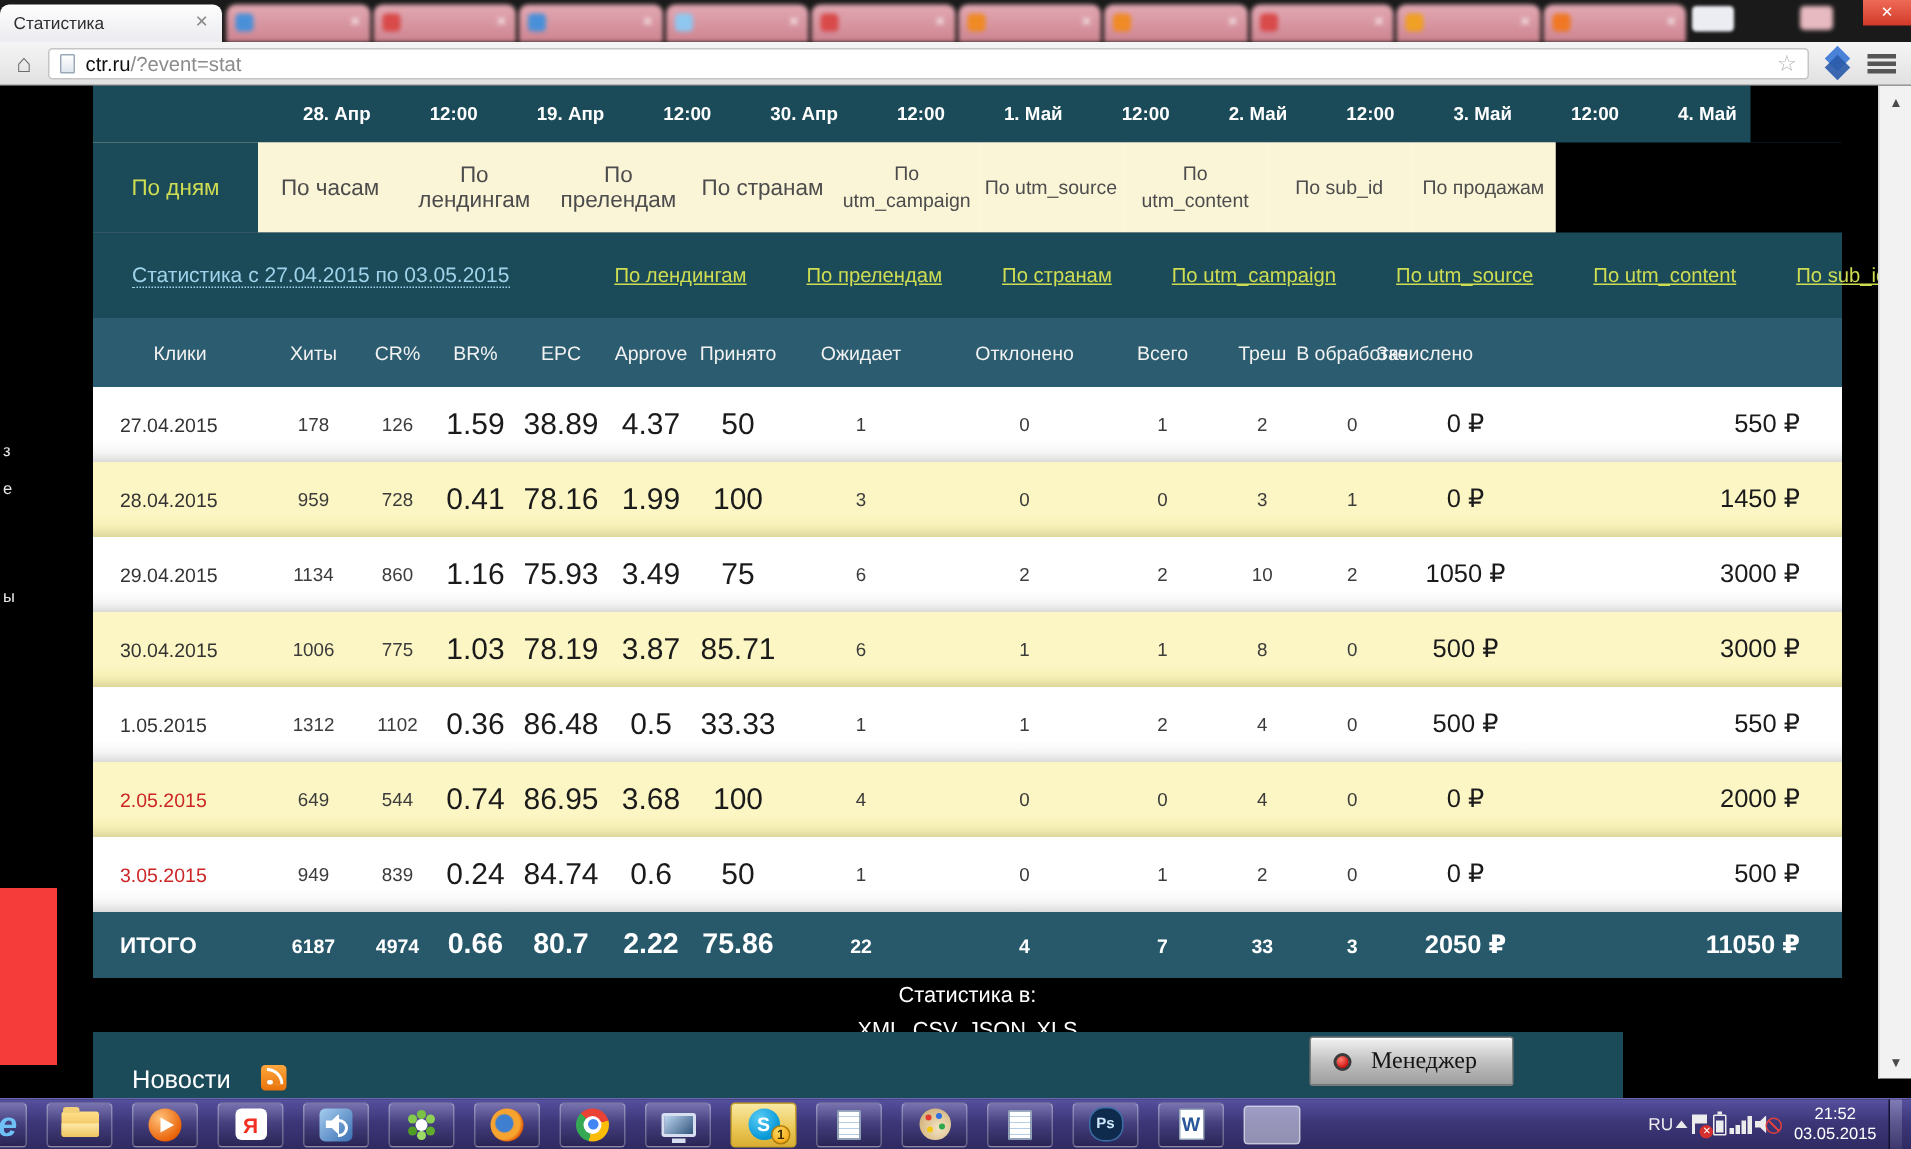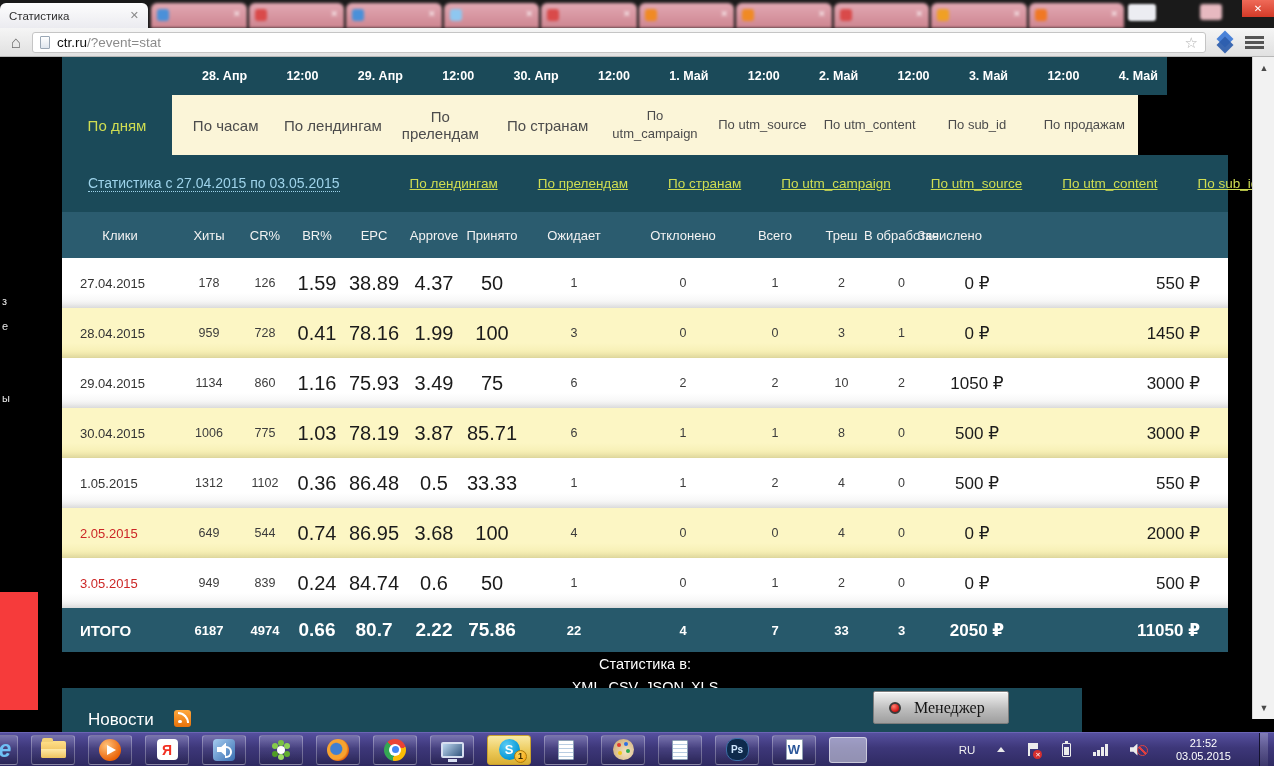--- a/index.html
+++ b/index.html
@@ -42,21 +42,21 @@
   .viewport{position:absolute;left:0;top:57px;width:1274px;height:675px;background:#000;}
   .edge-frag{position:absolute;left:2px;color:#e8e8e8;font-size:11px;}
   .red-block{position:absolute;left:0;top:535px;width:38px;height:118px;background:#f63b3b;}
   .content{position:absolute;left:62px;top:0;width:1166px;height:675px;}
 
   .timeline{position:absolute;left:0;top:0;width:1166px;height:38px;background:#1b4a59;display:flex;align-items:center;
     padding:0 70px 0 140px;justify-content:space-between;}
   .tl-label{color:#ffffff;font-size:12.5px;font-weight:bold;white-space:nowrap;}
   .tr-blackpatch{position:absolute;left:1105px;top:0;width:123px;height:38px;background:#000;}
 
-  .vtabs{position:absolute;left:0;top:38px;width:1076px;height:60px;background:#ffffff;display:flex;}
+  .vtabs{position:absolute;left:0;top:38px;width:975px;height:60px;background:#ffffff;display:flex;}
   .vtab{background:#fbf5d8;color:#4c4c4c;font-size:15px;display:flex;align-items:center;justify-content:center;
     text-align:center;flex:1;padding:0 4px;cursor:default;}
   .vtab.wrap{font-size:13px;line-height:1.35;max-width:130px;}
   .vtab.active{background:#1b4a59;color:#cfdd52;flex:none;width:110px;font-size:15px;}
 
   .statsbar{position:absolute;left:0;top:98px;width:1166px;height:57px;background:#1b4a59;display:flex;align-items:center;}
   .period{margin-left:26px;width:300px;font-size:14px;color:#9ed3ea;border-bottom:1px dotted #9ed3ea;
     align-self:center;white-space:nowrap;width:auto;}
   .statlinks{display:flex;gap:40px;margin-left:70px;padding-right:90px;flex:1;justify-content:space-between;}
   .glink{color:#cfdd52;font-size:13.5px;text-decoration:underline;white-space:nowrap;cursor:pointer;}
@@ -143,21 +143,21 @@
     color:#3c2c00;font-size:9px;font-weight:bold;display:flex;align-items:center;justify-content:center;}
   .ic-note{width:16px;height:20px;border:1px solid #8fa3b8;background:repeating-linear-gradient(#fff 0 3px,#b9cde2 3px 4px);border-radius:1px;}
   .ic-paint{width:21px;height:21px;border-radius:50%;background:radial-gradient(circle at 62% 62%,#f3e3c3,#c9a468);position:relative;}
   .ic-paint::before{content:'';position:absolute;left:4px;top:4px;width:4px;height:4px;border-radius:50%;background:#e23b2e;
     box-shadow:7px -1px 0 #2e6fe2,9px 6px 0 #2ea84a,1px 8px 0 #f2c816;}
   .ic-ps{width:23px;height:23px;background:#0e2a4c;border:1px solid #3c6ea6;color:#cfe7ff;font-size:10px;font-weight:bold;
     display:flex;align-items:center;justify-content:center;border-radius:10px;}
   .ic-word{width:17px;height:21px;background:#fff;border:1px solid #93a3b5;color:#2b579a;font-weight:bold;font-size:13px;
     display:flex;align-items:center;justify-content:center;border-radius:1px;}
 
-  .tray{margin-left:auto;display:flex;align-items:center;gap:22px;padding-right:6px;}
+  .tray{margin-left:auto;display:flex;align-items:center;gap:2px;padding-right:6px;}
   .tr-lang{color:#efefef;font-size:11.5px;}
   .tr-arrow{width:0;height:0;border-left:4px solid transparent;border-right:4px solid transparent;border-bottom:5px solid #e9e9e9;cursor:pointer;}
   .tr-flag{position:relative;width:13px;height:14px;cursor:pointer;}
   .tr-flag::before{content:'';position:absolute;left:1px;top:0;width:2px;height:13px;background:#ececec;}
   .tr-flag::after{content:'';position:absolute;left:3px;top:0;width:8px;height:6px;background:#ececec;}
   .tr-flag b{position:absolute;right:-2px;bottom:-2px;width:9px;height:9px;border-radius:50%;background:#d62f2f;
     color:#fff;font-size:6.5px;line-height:9px;text-align:center;font-weight:bold;}
   .tr-batt{position:relative;width:9px;height:14px;border:1px solid #ececec;border-radius:1px;cursor:pointer;}
   .tr-batt::before{content:'';position:absolute;left:1.5px;top:-3px;width:3px;height:2px;background:#ececec;}
   .tr-batt::after{content:'';position:absolute;left:1px;bottom:1px;width:5px;height:8px;background:#ececec;}
@@ -246,21 +246,21 @@
         <span class="edge-frag" style="top: 238px;">з</span>
         <span class="edge-frag" style="top: 263px;">е</span>
         <span class="edge-frag" style="top: 335px;">ы</span>
       </div>
     <div class="red-block"></div>
 
     <div class="content">
       <div class="timeline">
           <span class="tl-label">28. Апр</span>
           <span class="tl-label">12:00</span>
-          <span class="tl-label">29. Апр</span>
+          <span class="tl-label">19. Апр</span>
           <span class="tl-label">12:00</span>
           <span class="tl-label">30. Апр</span>
           <span class="tl-label">12:00</span>
           <span class="tl-label">1. Май</span>
           <span class="tl-label">12:00</span>
           <span class="tl-label">2. Май</span>
           <span class="tl-label">12:00</span>
           <span class="tl-label">3. Май</span>
           <span class="tl-label">12:00</span>
           <span class="tl-label">4. Май</span>

